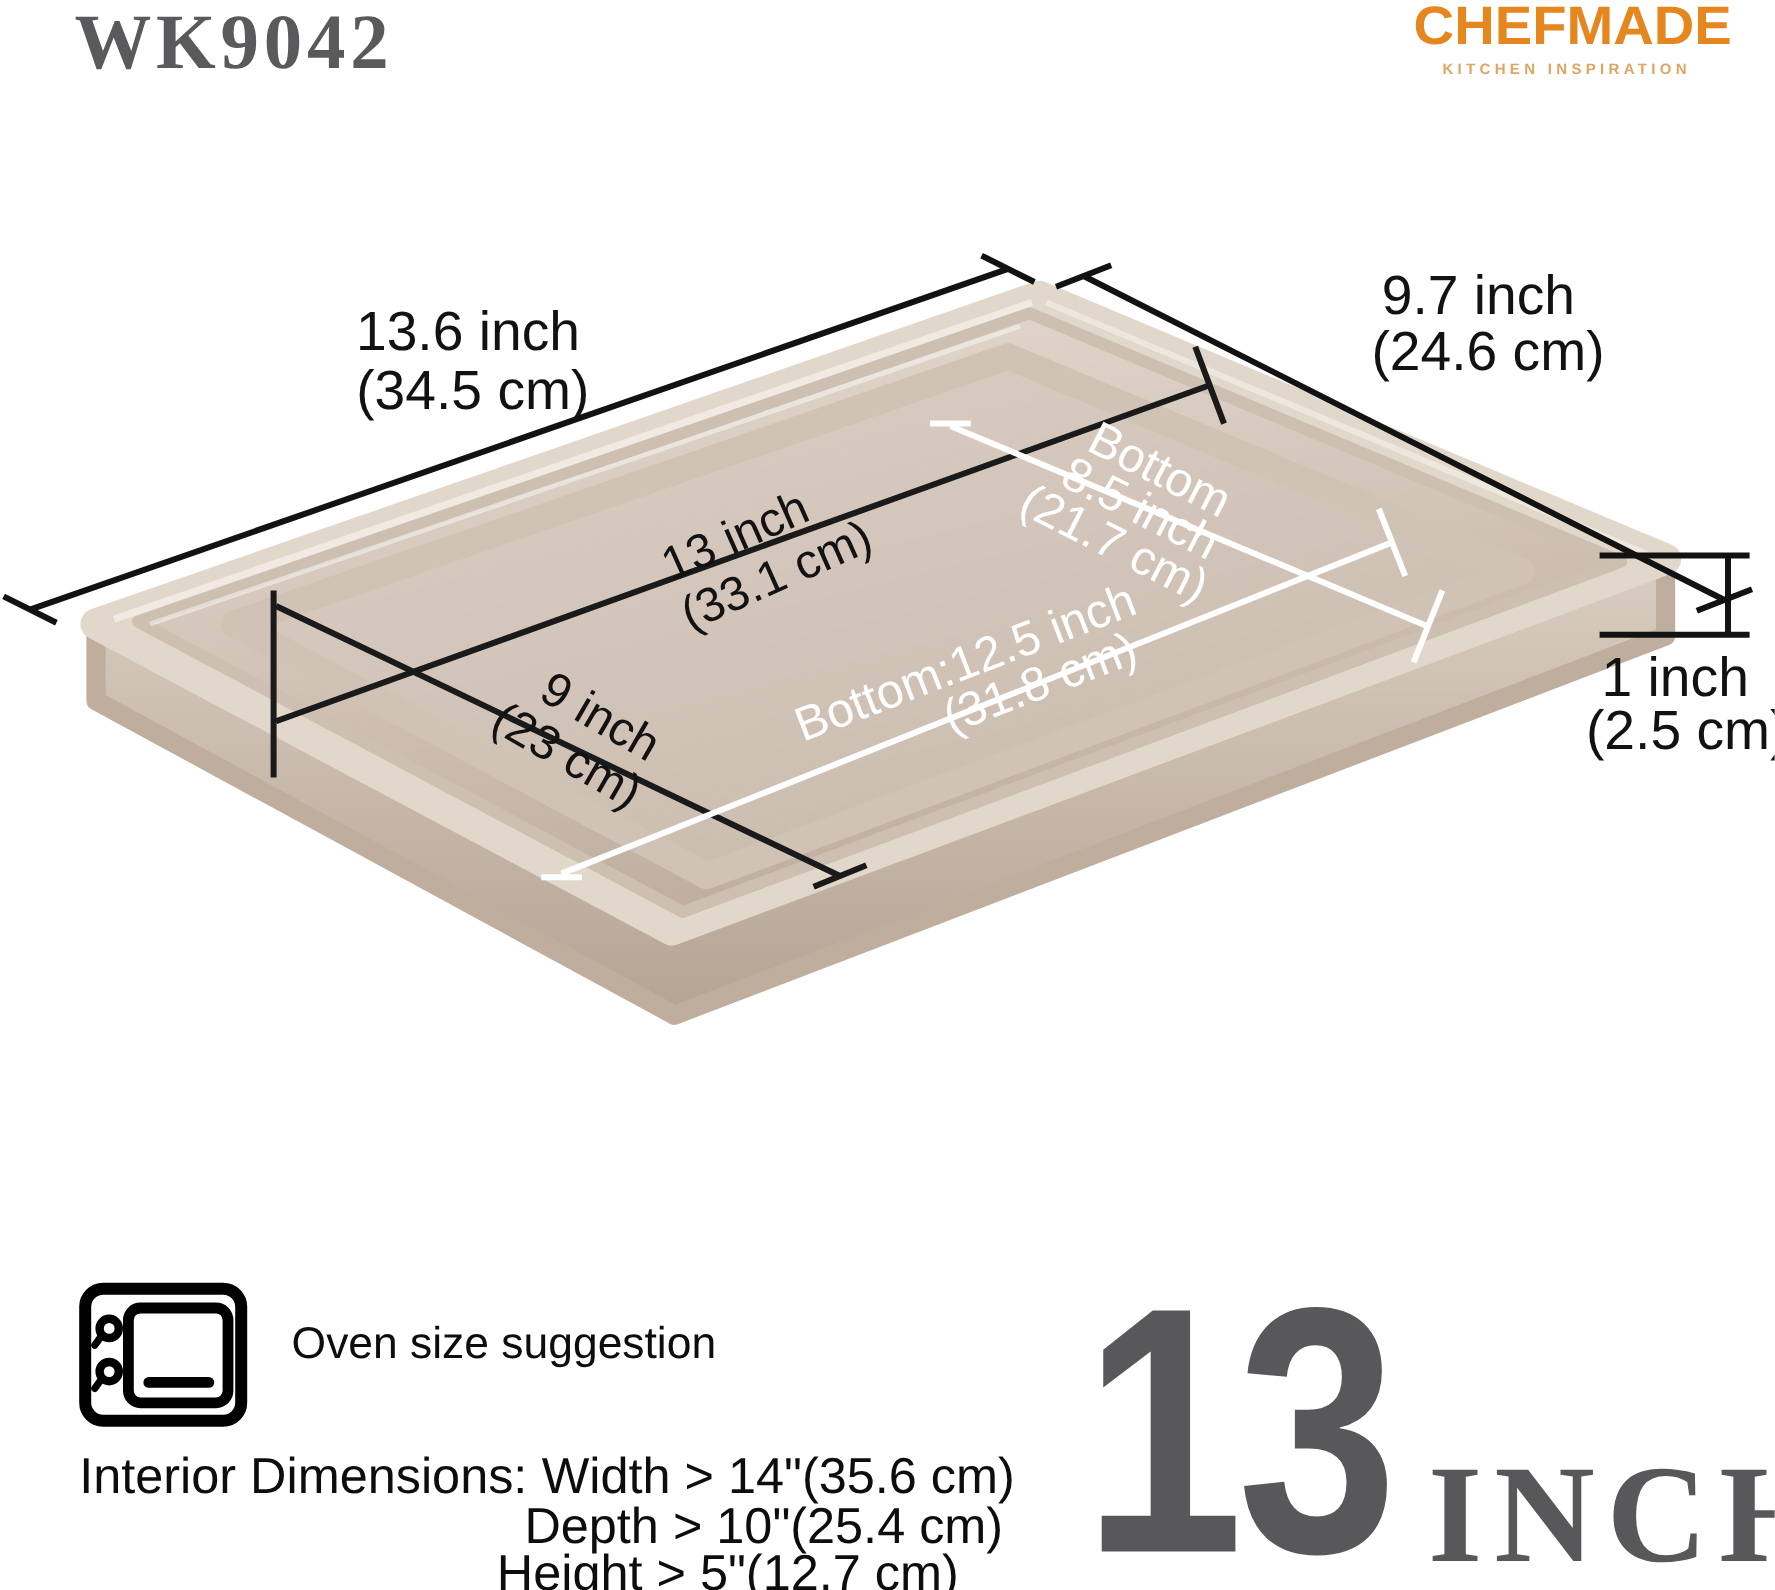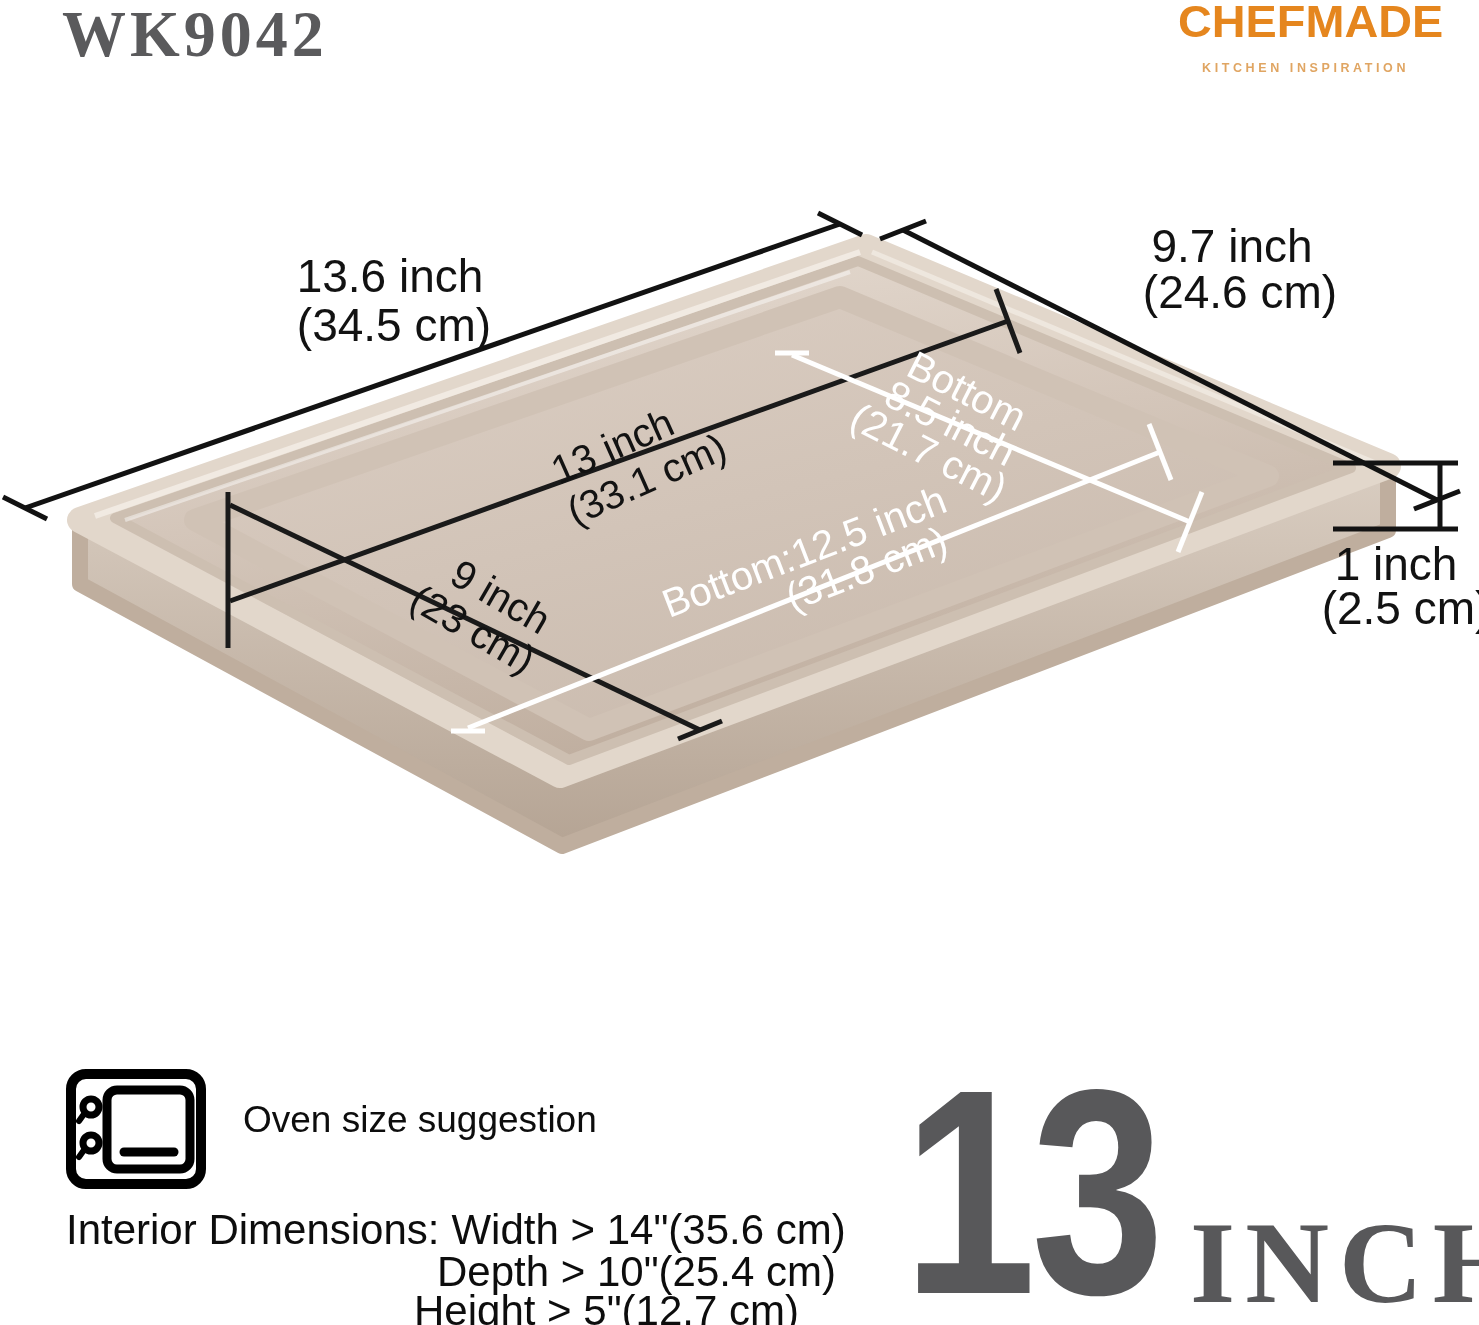--- a/index.html
+++ b/index.html
@@ -25,21 +25,21 @@
   #brand-name{
     font-family:"Liberation Sans", sans-serif;
     font-weight:700;
     font-size:45px;
     letter-spacing:0px;
     color:#e5861e;
     transform:scaleX(1.04);
     transform-origin:left top;
   }
   #brand-tagline{
-    margin-top:13px;
+    margin-top:3px;
     margin-left:24px;
     font-size:12.5px;
     font-weight:700;
     letter-spacing:3.6px;
     color:#e0a562;
   }
   
   #oven-note{
     left:243px;top:1099px;
     font-size:37px;

